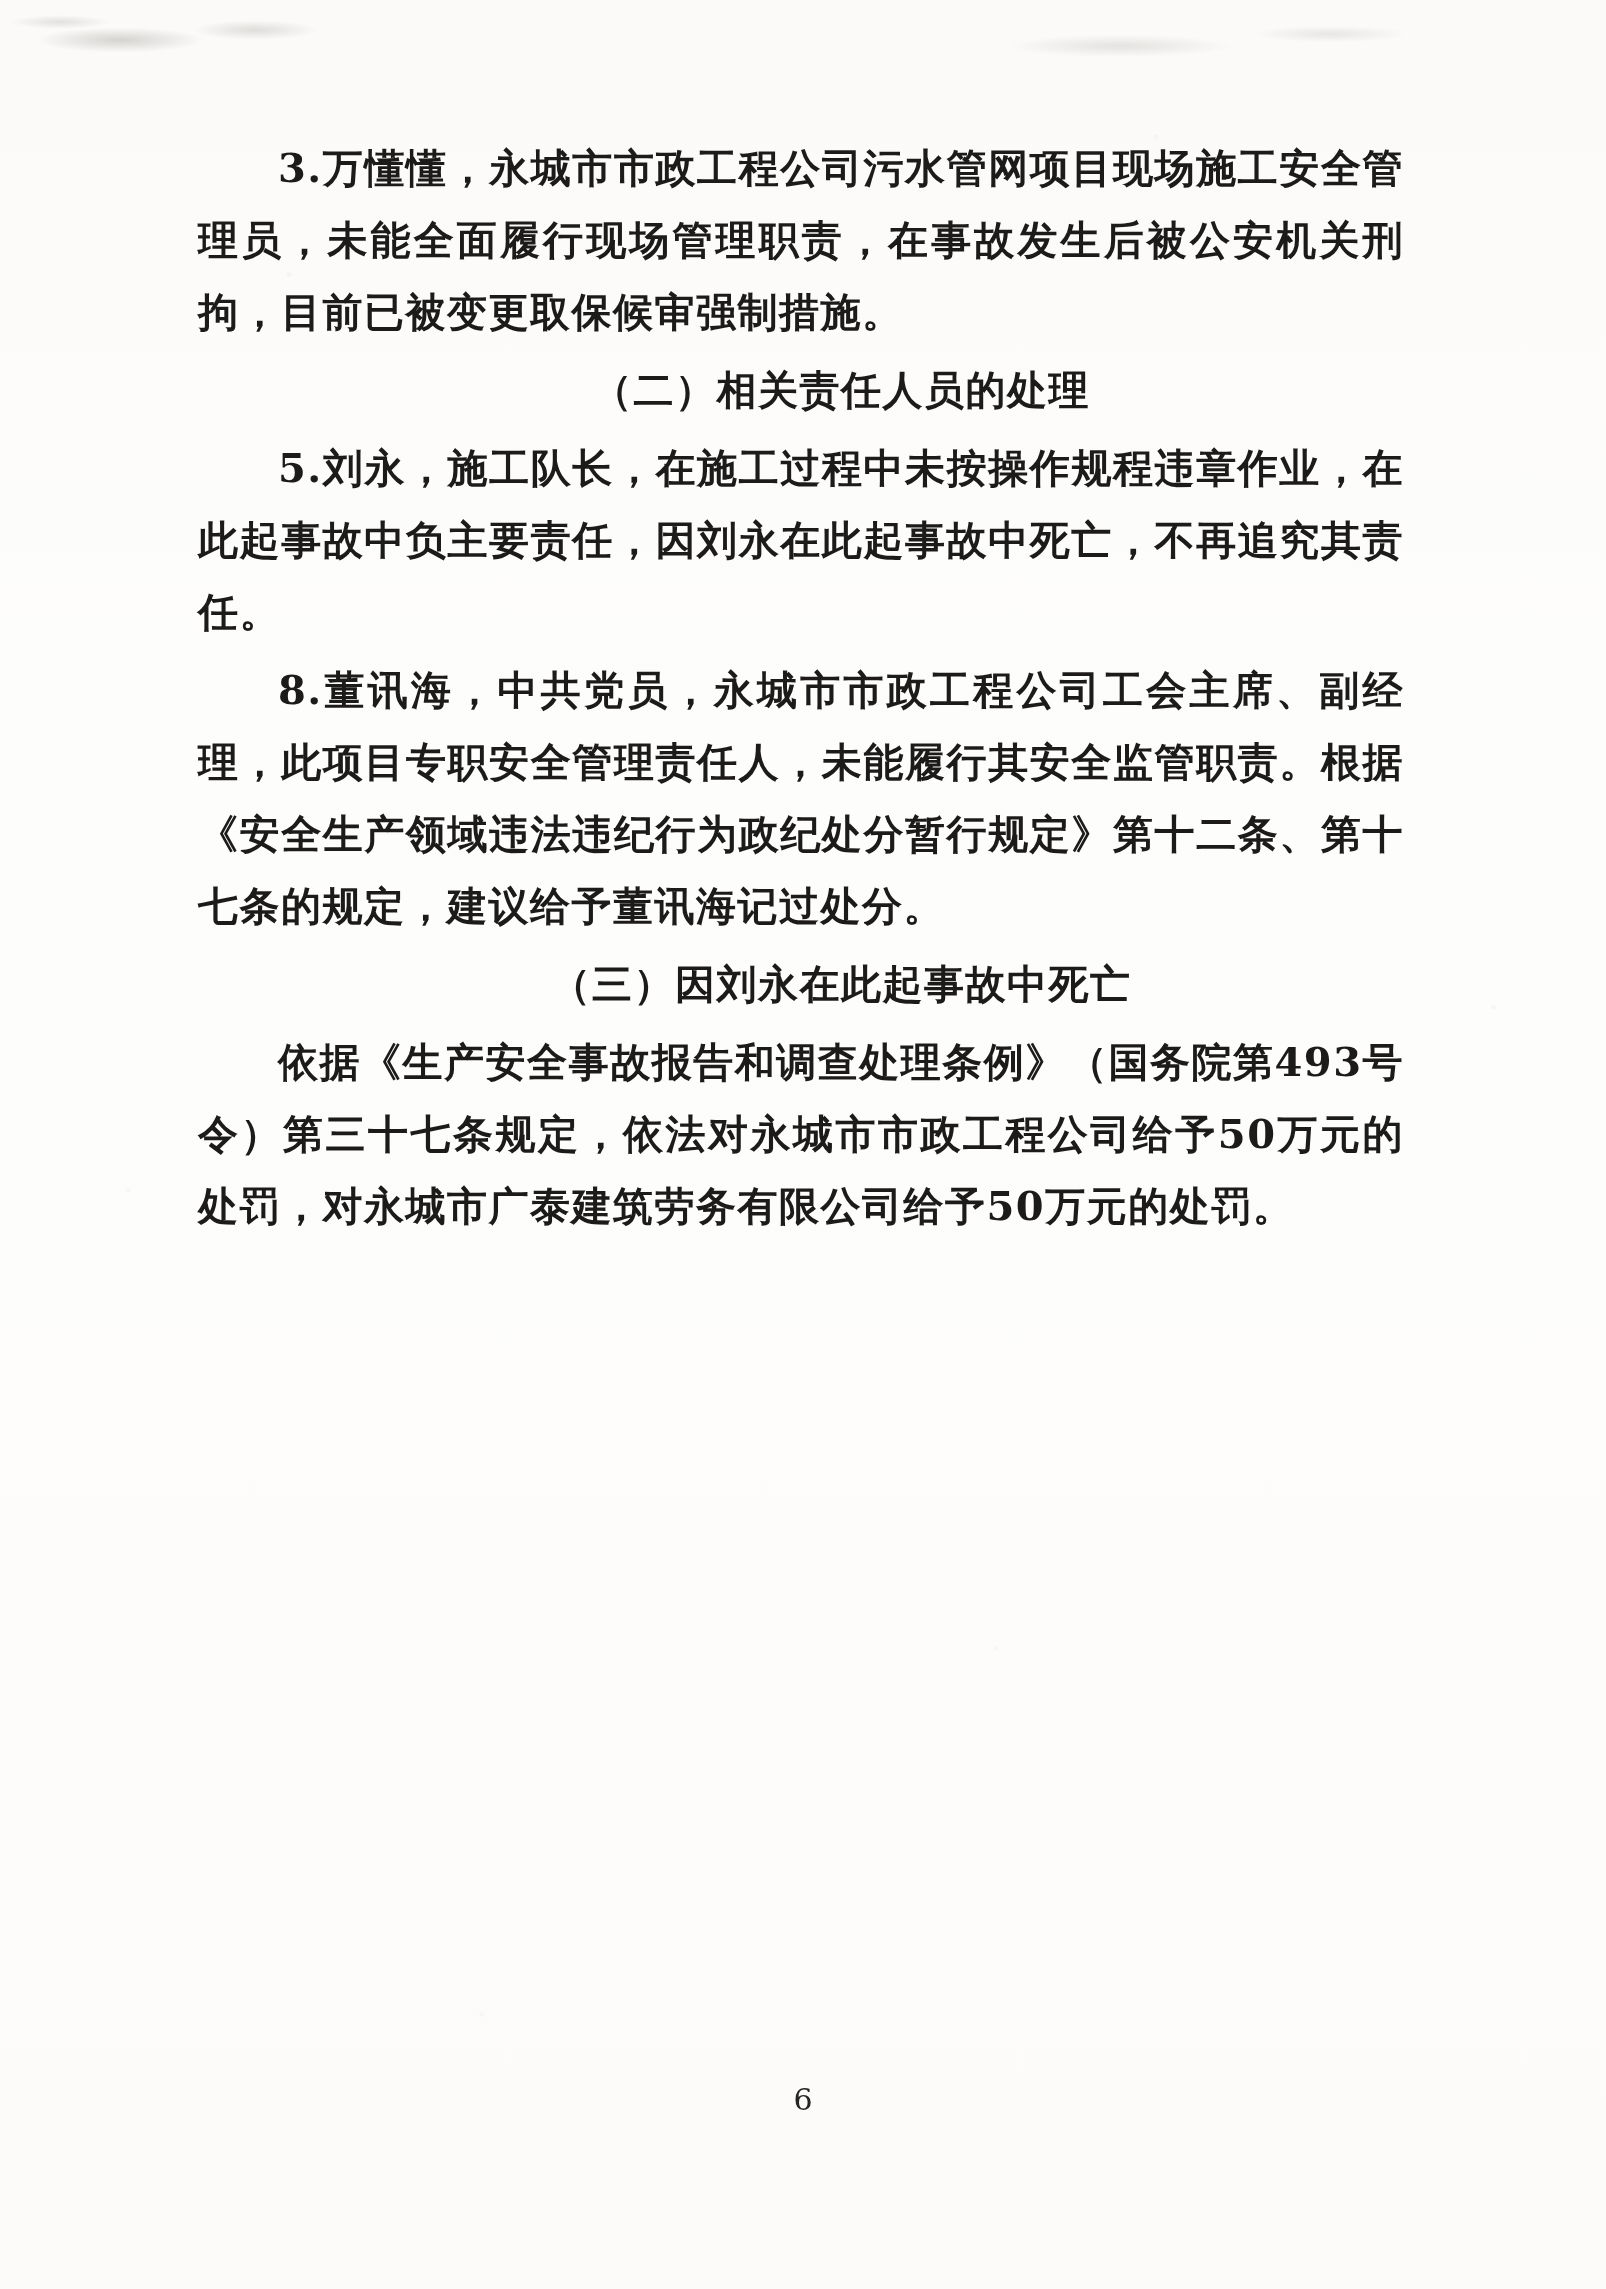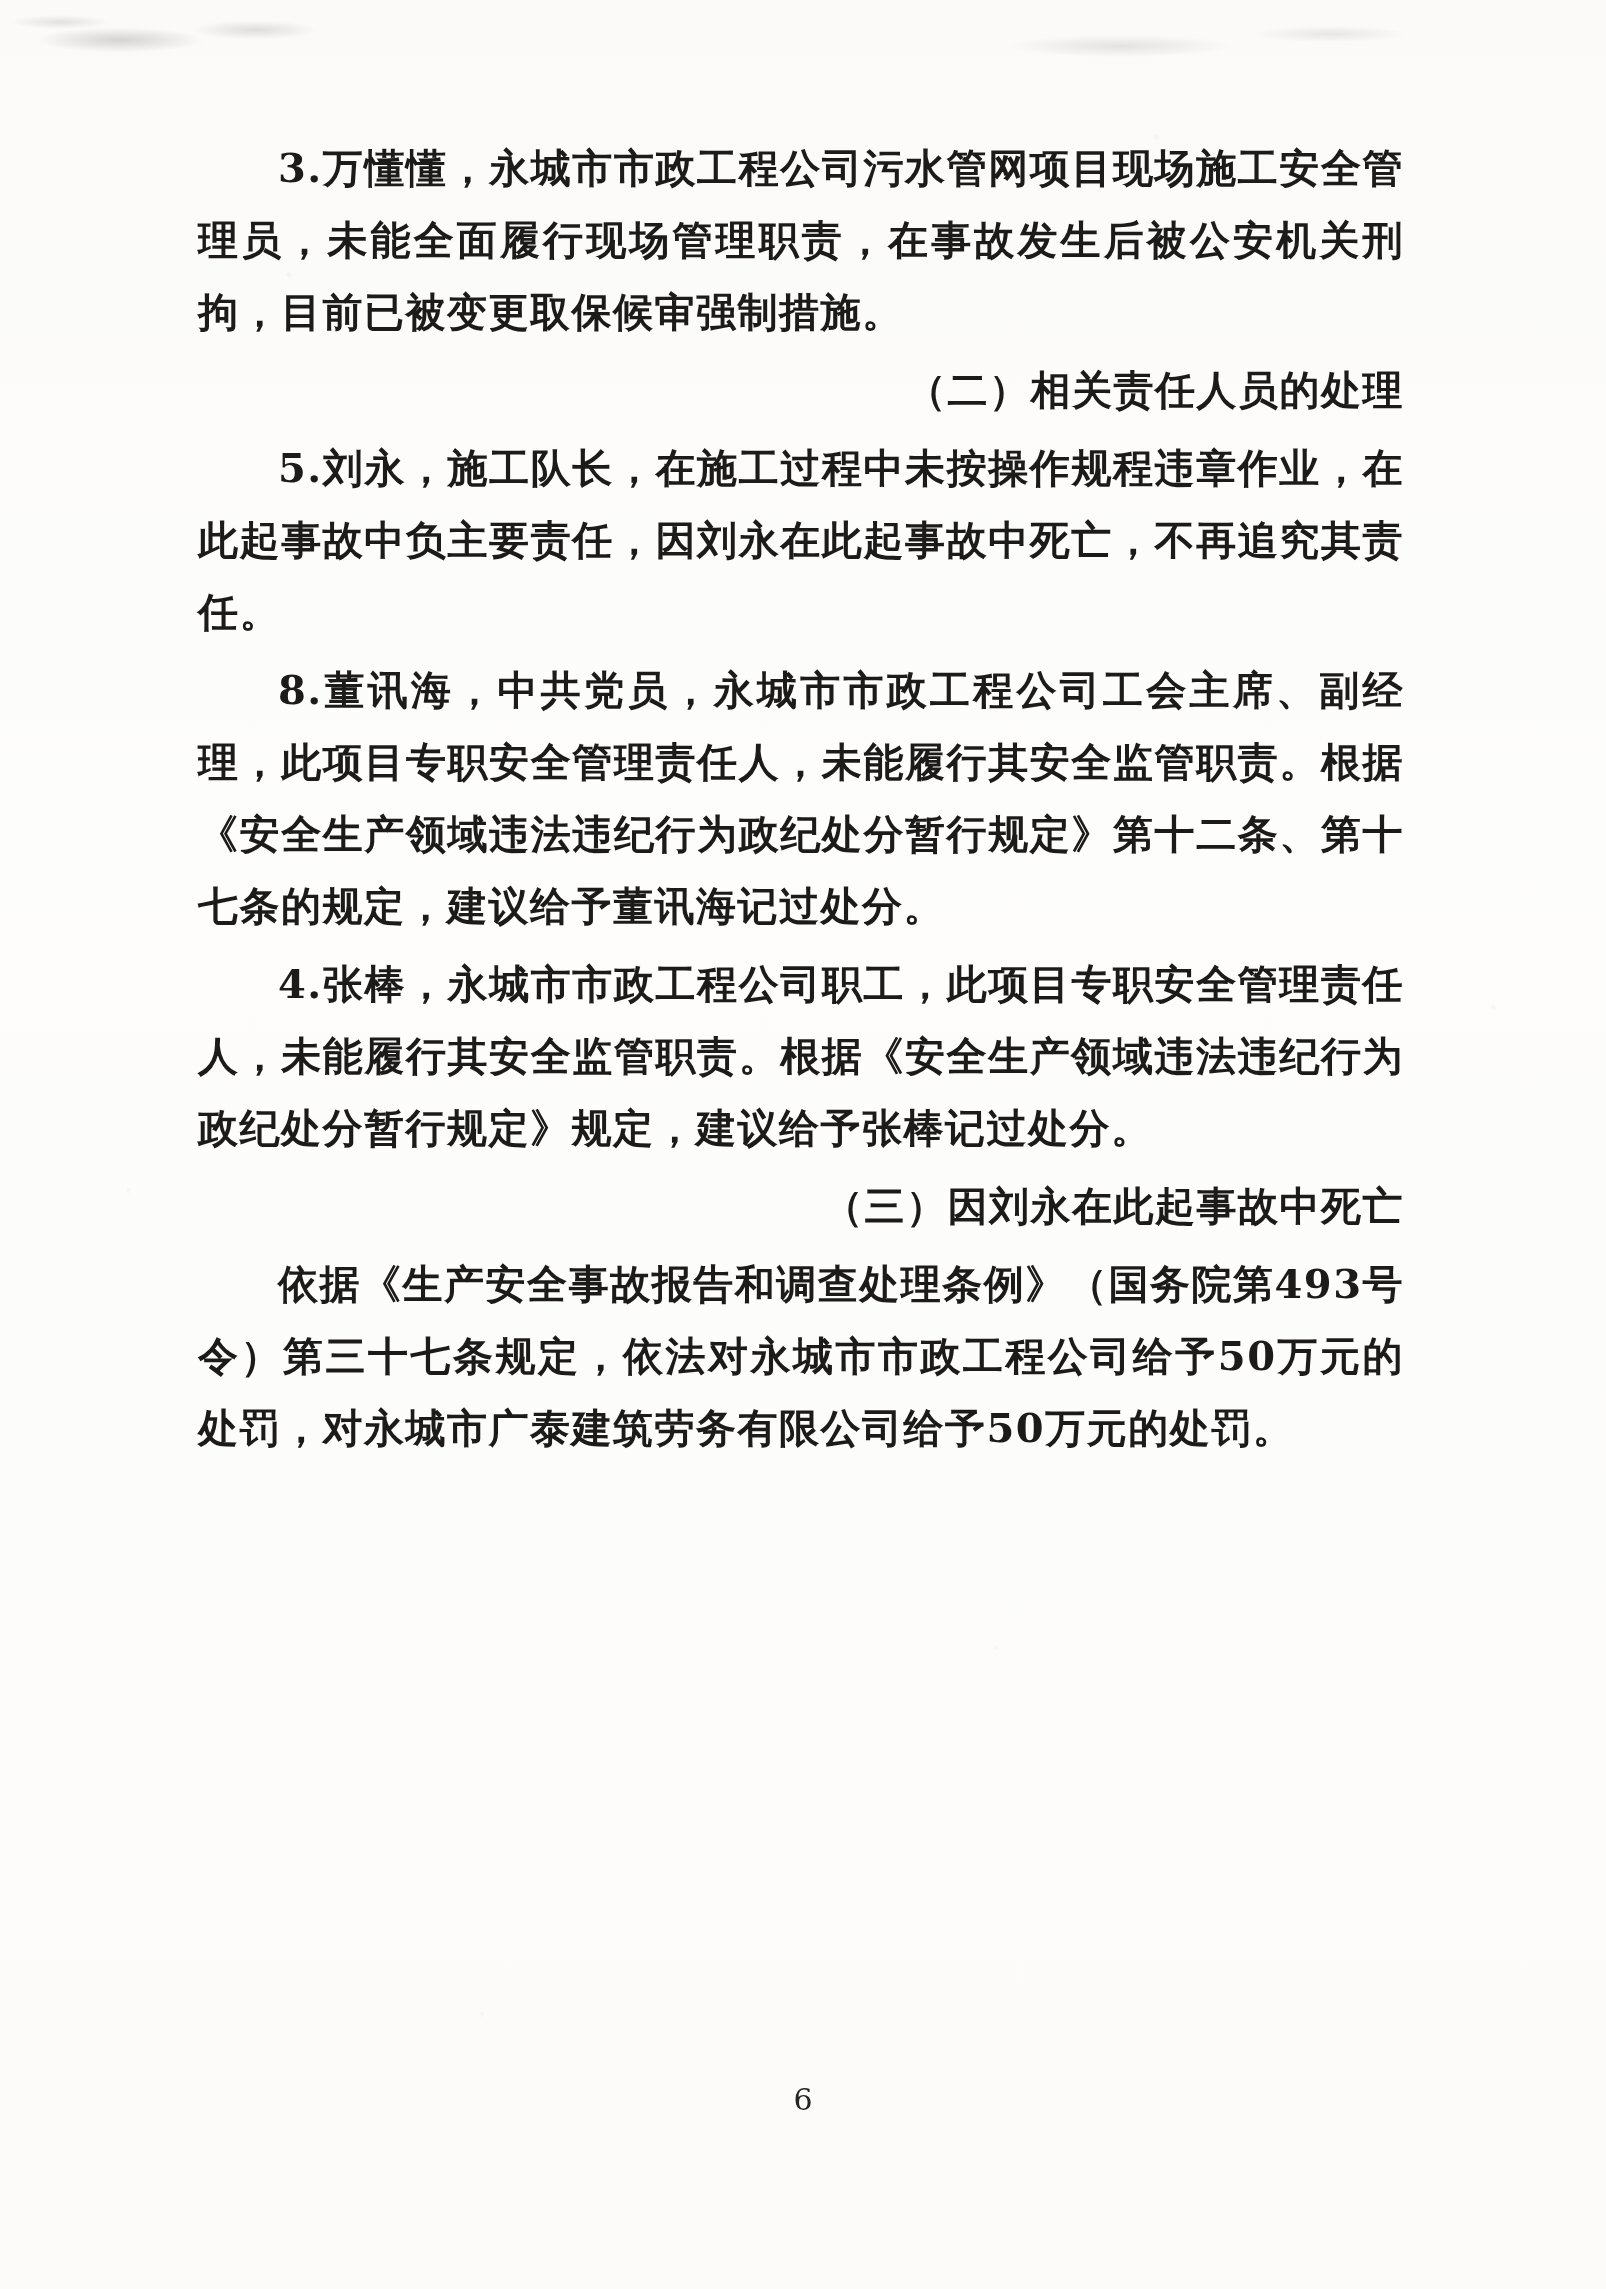--- a/index.html
+++ b/index.html
@@ -55,21 +55,21 @@
     font-size: 40px;
     line-height: 72px;
     letter-spacing: 1.5px;
     color: #1d1b19;
     text-align: justify;
     text-justify: inter-character;
     text-indent: 80px;
     font-family: "DejaVu Serif", "Liberation Serif", serif;
     font-weight: 700;
   }
-  p.para.last-loose { text-align: right; }
+  p.para.last-loose { text-align: center; }
 
   .page-number {
     position: absolute;
     left: 0;
     top: 2082px;
     width: 1606px;
     text-align: center;
     font-size: 30px;
     color: #272522;
     font-family: "DejaVu Serif", "Liberation Serif", serif;
@@ -79,19 +79,18 @@
 <body>
 
 <div class="page">
   <div class="top-smudge"></div>
 
   <div class="doc-body">
     <p class="para">3.万懂懂，永城市市政工程公司污水管网项目现场施工安全管理员，未能全面履行现场管理职责，在事故发生后被公安机关刑拘，目前已被变更取保候审强制措施。</p>
     <p class="para last-loose">（二）相关责任人员的处理</p>
     <p class="para">5.刘永，施工队长，在施工过程中未按操作规程违章作业，在此起事故中负主要责任，因刘永在此起事故中死亡，不再追究其责任。</p>
     <p class="para">8.董讯海，中共党员，永城市市政工程公司工会主席、副经理，此项目专职安全管理责任人，未能履行其安全监管职责。根据《安全生产领域违法违纪行为政纪处分暂行规定》第十二条、第十七条的规定，建议给予董讯海记过处分。</p>
-    <p class="para">4.张棒，永城市市政工程公司职工，此项目专职安全管理责任人，未能履行其安全监管职责。根据《安全生产领域违法违纪行为政纪处分暂行规定》规定，建议给予张棒记过处分。</p>
     <p class="para last-loose">（三）因刘永在此起事故中死亡</p>
     <p class="para">依据《生产安全事故报告和调查处理条例》（国务院第493号令）第三十七条规定，依法对永城市市政工程公司给予50万元的处罚，对永城市广泰建筑劳务有限公司给予50万元的处罚。</p>
   </div>
 
   <div class="page-number">6</div>
 </div>
 
 </body></html>

